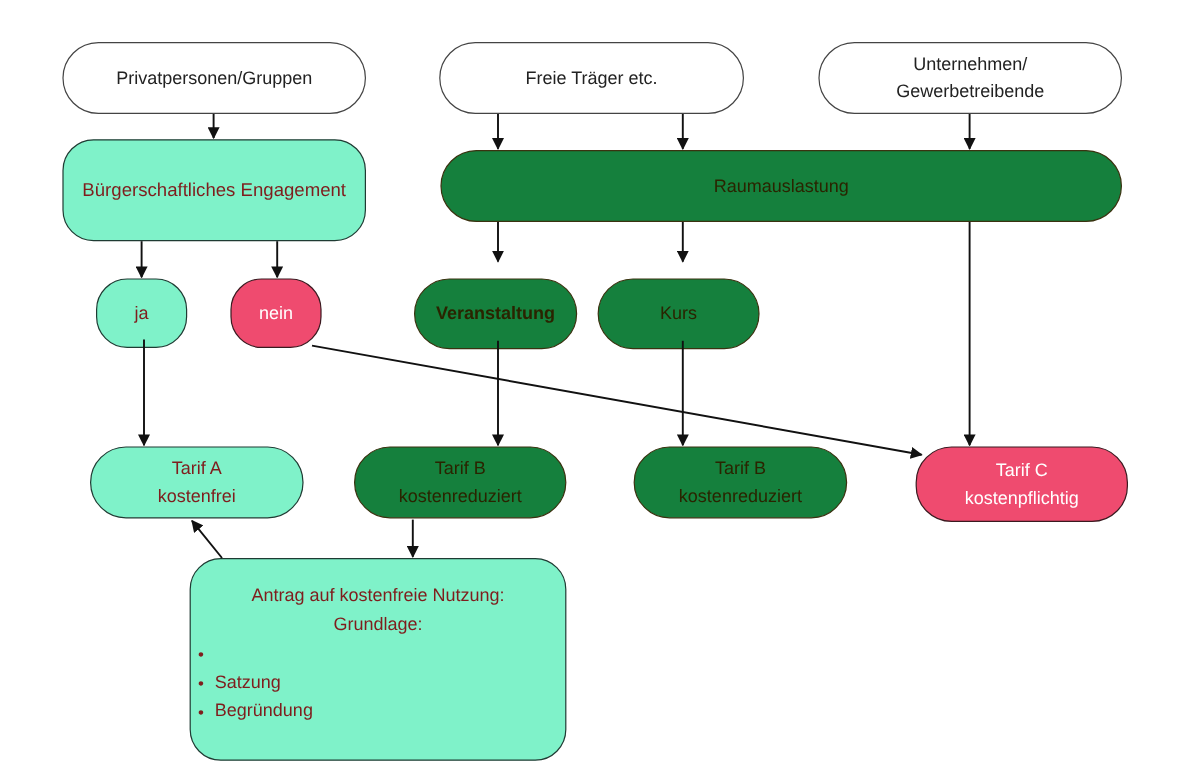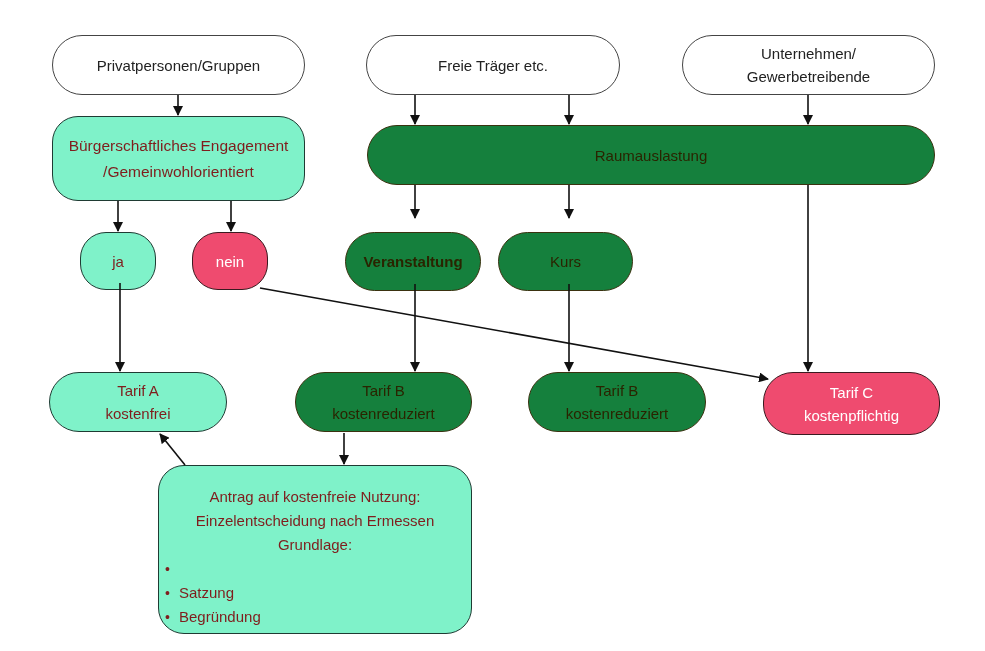--- a/index.html
+++ b/index.html
@@ -55,59 +55,57 @@
 <div class="node white" style="left:366px; top:35px; width:254px; height:60px;">
   <span>Freie Träger etc.</span>
 </div>
 <div class="node white" style="left:682px; top:35px; width:253px; height:60px;">
   <span>Unternehmen/</span>
   <span>Gewerbetreibende</span>
 </div>
 
 <div class="node mint rr" style="left:52px; top:116px; width:253px; height:85px; font-size:15.5px; line-height:26px;">
   <span>Bürgerschaftliches Engagement</span>
-  <span>/Gemeinwohlorientiert</span>
 </div>
 <div class="node yellow pill" style="left:367px; top:125px; width:568px; height:60px;">
   <span>Raumauslastung</span>
 </div>
 
 <div class="node mint" style="left:80px; top:232px; width:76px; height:58px; border-radius:26px;">
   <span>ja</span>
 </div>
 <div class="node pink" style="left:192px; top:232px; width:76px; height:58px; border-radius:26px;">
   <span>nein</span>
 </div>
 <div class="node yellow pill" style="left:345px; top:232px; width:136px; height:59px;font-weight:bold;">
   <span>Veranstaltung</span>
 </div>
 <div class="node yellow pill" style="left:498px; top:232px; width:135px; height:59px;">
   <span>Kurs</span>
 </div>
 
-<div class="node mint pill" style="left:49px; top:372px; width:178px; height:60px;">
+<div class="node mint pill" style="left:75px; top:372px; width:178px; height:60px;">
   <span>Tarif A</span>
   <span>kostenfrei</span>
 </div>
 <div class="node yellow pill" style="left:295px; top:372px; width:177px; height:60px;">
   <span>Tarif B</span>
   <span>kostenreduziert</span>
 </div>
 <div class="node yellow pill" style="left:528px; top:372px; width:178px; height:60px;">
   <span>Tarif B</span>
   <span>kostenreduziert</span>
 </div>
 <div class="node pink pill" style="left:763px; top:372px; width:177px; height:63px;">
   <span>Tarif C</span>
   <span>kostenpflichtig</span>
 </div>
 
 <div class="node mint antrag" style="left:158px; top:465px; width:314px; height:169px; line-height:24px;">
   <span class="line">Antrag auf kostenfreie Nutzung:</span>
-  <span class="line">Einzelentscheidung nach Ermessen</span>
   <span class="line">Grundlage:</span>
   <ul>
     <li>
       <span class="bullet">•</span>
     </li>
     <li>
       <span class="bullet">•</span>
       <span>Satzung</span>
     </li>
     <li>

